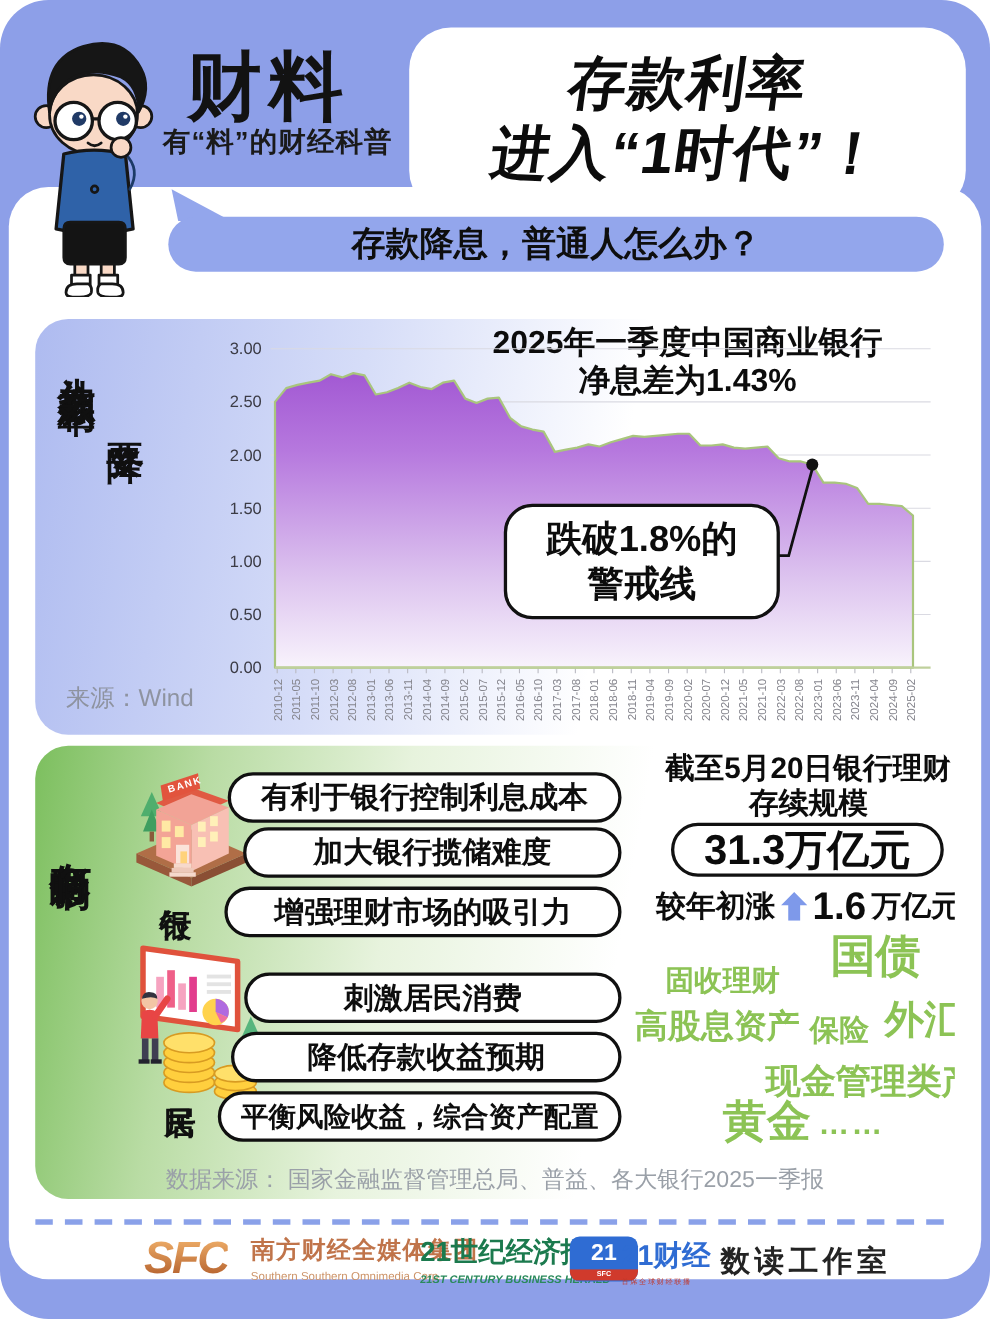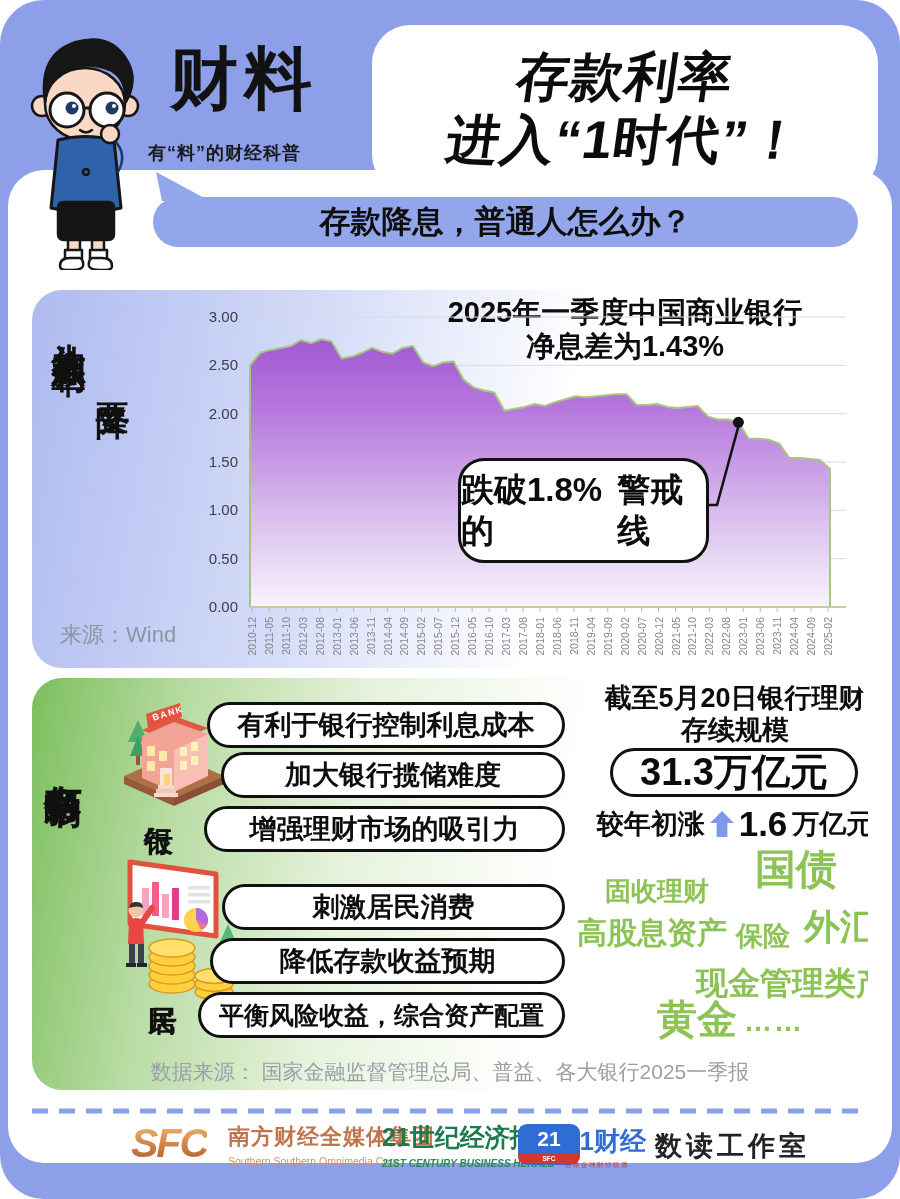--- a/index.html
+++ b/index.html
@@ -11,37 +11,37 @@
   .main-white{position:absolute;left:8px;top:170px;width:884px;height:993px;
               background:#ffffff;border-radius:36px;}
   
   .title-box{position:absolute;left:372px;top:25px;width:506px;height:168px;
              background:#fff;border-radius:38px;display:flex;flex-direction:column;
              align-items:center;justify-content:center;}
   .title-line{font-size:53px;font-weight:900;color:#0c0c0c;transform:skewX(-8deg);
               line-height:1.18;letter-spacing:1px;white-space:nowrap;}
   .logo-title{position:absolute;left:170px;top:34px;font-size:68px;font-weight:900;
               color:#121212;letter-spacing:6px;}
-  .logo-sub{position:absolute;left:148px;top:112px;font-size:18px;font-weight:800;
-            color:#1a1a1a;letter-spacing:1px;margin-top:29px;}
+  .logo-sub{position:absolute;left:148px;top:112px;font-size:25px;font-weight:800;
+            color:#1a1a1a;letter-spacing:1px;}
   .q-pill{position:absolute;left:153px;top:197px;width:705px;height:50px;
           background:#93a6ec;border-radius:26px;display:flex;align-items:center;
           justify-content:center;font-size:31px;font-weight:800;color:#0e0e0e;}
   .q-tail{position:absolute;left:148px;top:170px;}
   
   .chart-panel{position:absolute;left:32px;top:290px;width:836px;height:378px;
                border-radius:30px;overflow:hidden;
                background:linear-gradient(100deg,#aebbf0 0%,#d6ddf8 34%,#ffffff 62%);}
   .vhead{writing-mode:vertical-rl;text-orientation:upright;font-weight:900;color:#101010;line-height:1;}
   .chart-vh1{left:20px;top:26px;font-size:34px;letter-spacing:3px;}
   .chart-vh2{left:64px;top:86px;font-size:34px;letter-spacing:3px;}
   .chart-title{position:absolute;left:360px;top:6px;width:466px;text-align:center;
                font-size:29px;font-weight:700;color:#0c0c0c;line-height:1.16;}
   .callout{position:absolute;left:426px;top:168px;width:245px;height:99px;background:#fff;
-           border:3.5px solid #111;border-radius:26px;display:flex;flex-direction:row;
+           border:3.5px solid #111;border-radius:26px;display:flex;flex-direction:column;
            align-items:center;justify-content:center;font-size:33px;font-weight:900;
            color:#0c0c0c;line-height:1.22;z-index:3;}
   .chart-src{position:absolute;left:28px;top:330px;font-size:22px;color:#8e93a0;}
   
   .green-panel{position:absolute;left:32px;top:678px;width:836px;height:412px;
                border-radius:30px;overflow:hidden;
                background:linear-gradient(100deg,#7cbf5e 0%,#b9dca4 18%,#e7f3dd 38%,#ffffff 62%);}
   .impact-vh{left:12px;top:76px;font-size:38px;letter-spacing:2px;}
   .grp-label{font-size:29px;font-weight:900;color:#101010;writing-mode:vertical-rl;
              text-orientation:upright;line-height:1;}

